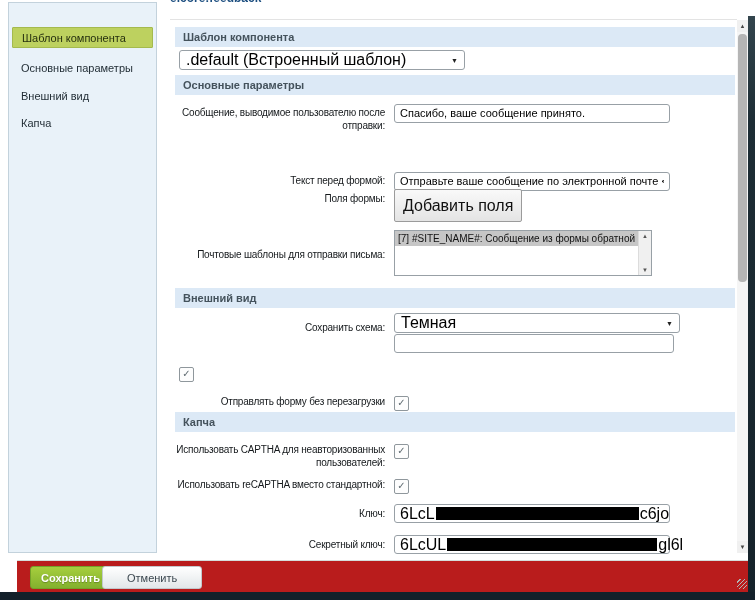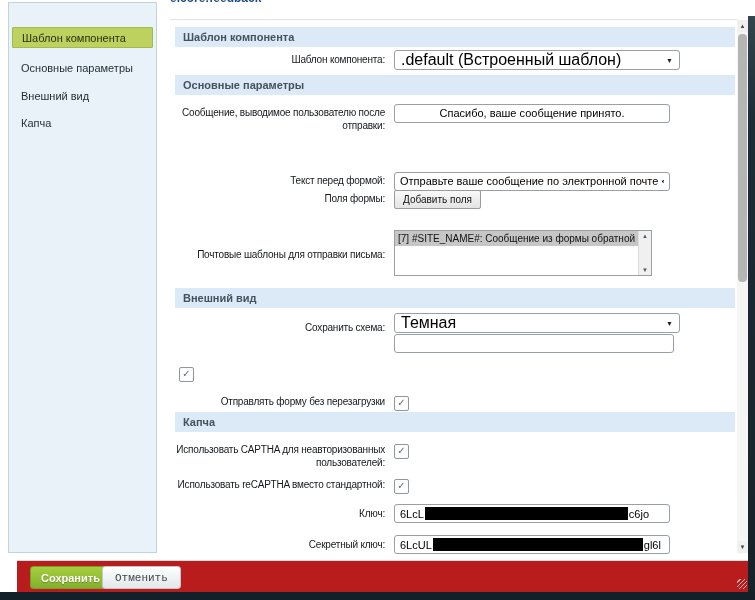--- a/index.html
+++ b/index.html
@@ -23,79 +23,78 @@
   .page-title{position:absolute;left:10px;top:-9px;font-size:12px;font-weight:bold;color:#1d4f80;}
   .divider{position:absolute;left:10px;top:19px;width:567px;height:0;border-top:1px solid #e3e3e3;}
   .sec-bar{position:absolute;left:15px;width:560px;height:20px;background:#dce9f6;
     font-size:11px;font-weight:bold;color:#44525c;line-height:20px;padding-left:8px;box-sizing:border-box;}
   .row{position:absolute;left:15px;width:560px;display:flex;align-items:flex-start;}
   .flabel{width:215px;padding:3px 5px 0 0;text-align:right;font-size:10px;letter-spacing:-0.2px;
     color:#14181b;line-height:13px;box-sizing:border-box;flex:none;}
   .flabel.vcenter{padding-top:18px;}
   .fctrl{margin-left:4px;}
   .ti{width:276px;height:19px;border:1px solid #98a0a6;border-radius:3px;background:#fff;
-    font-family:"Liberation Sans",sans-serif;font-size:11px;color:#000;padding:0 5px;box-sizing:border-box;text-align:center;}
+    font-family:"Liberation Sans",sans-serif;font-size:11px;color:#000;padding:0 5px;box-sizing:border-box;}
   .sel{width:286px;height:20px;border:1px solid #98a0a6;border-radius:3px;background:#fff;
     display:flex;align-items:center;justify-content:space-between;padding:0 6px;box-sizing:border-box;cursor:pointer;}
   .sel-val{font-size:16px;color:#000;white-space:nowrap;overflow:hidden;}
   .sel-arr{font-size:7px;color:#222;flex:none;margin-left:4px;}
-  .btn-gray{height:19px;background:linear-gradient(180deg,#f9f9f9,#e4e4e4);
-    border:1px solid #9b9b9b;border-radius:2px;font-size:10px;color:#111;padding:0 8px;
+  .btn-gray{height:33px;background:linear-gradient(180deg,#f9f9f9,#e4e4e4);
+    border:1px solid #9b9b9b;border-radius:2px;font-size:16px;color:#111;padding:0 8px;
     font-family:"Liberation Sans",sans-serif;cursor:pointer;}
   .listbox{width:258px;height:46px;border:1px solid #98a0a6;background:#fff;display:flex;box-sizing:border-box;}
   .lb-body{flex:1;overflow:hidden;}
   .lb-opt{background:#c6c6c6;font-size:10px;line-height:15px;height:15px;padding:0 3px;
     white-space:nowrap;overflow:hidden;color:#111;cursor:default;}
   .lb-sb{width:13px;background:#f0f0f0;border-left:1px solid #dcdcdc;display:flex;flex-direction:column;
     justify-content:space-between;align-items:center;padding:2px 0;box-sizing:border-box;}
   .lb-arr{font-size:6px;color:#555;cursor:pointer;}
   .cb{width:13px;height:13px;border:1px solid #8f979c;border-radius:2px;background:#fdfdfd;
     display:inline-flex;align-items:center;justify-content:center;margin-top:1px;cursor:pointer;}
   .cb-check{font-size:10px;line-height:10px;color:#5f6b71;}
-  .keybox{display:flex;align-items:center;font-size:11px;}
+  .keybox{display:flex;align-items:center;font-size:16px;}
   .redact{display:inline-block;height:13px;background:#000;margin:0 1px;flex:none;}
   .redact.w1{width:203px;}
   .redact.w2{width:210px;}
   
   .vscroll{position:absolute;left:737px;top:20px;width:11px;height:533px;background:#f5f5f5;}
   .vs-btn{position:absolute;left:0;width:11px;height:12px;background:#f0f0f0;
     display:flex;align-items:center;justify-content:center;font-size:6px;color:#444;cursor:pointer;}
   .vs-btn.up{top:0;}
   .vs-btn.down{bottom:0;}
   .vs-thumb{position:absolute;left:1px;top:14px;width:9px;height:248px;background:#b5b5b5;border-radius:4px;cursor:grab;}
   
   .footer{position:absolute;left:17px;top:560px;width:748px;height:32px;background:#b91c1c;
     border-top:1px solid #d5dddb;box-sizing:border-box;}
   .btn-save{position:absolute;left:13px;top:5px;height:23px;padding:0 10px;
     background:linear-gradient(180deg,#a6ce3d,#83b12e);border:1px solid #74a129;border-radius:3px;
     color:#fff;font-weight:bold;font-size:11px;font-family:"Liberation Sans",sans-serif;cursor:pointer;
     text-shadow:0 1px 1px rgba(0,0,0,.25);}
-  .btn-cancel{position:absolute;left:85px;top:5px;height:23px;padding:0 12px;
+  .btn-cancel{position:absolute;left:85px;top:5px;height:23px;padding:0 24px;
     background:linear-gradient(180deg,#ffffff,#e2e7e9);border:1px solid #c2c9cd;border-radius:3px;
-    color:#3c4850;font-size:11px;font-family:Liberation Mono, monospace;cursor:pointer;}
+    color:#3c4850;font-size:11px;font-family:Liberation Sans, sans-serif;cursor:pointer;}
   .grip{position:absolute;left:737px;top:579px;width:10px;height:10px;
     background:repeating-linear-gradient(135deg,transparent 0 2px,#aeb8b6 2px 3px);cursor:nwse-resize;}
 </style>
 </head>
 <body>
 
 <div class="sidebar">
   <div class="side-item active" style="top:24px">Шаблон компонента</div>
   <div class="side-item" style="top:55px">Основные параметры</div>
   <div class="side-item" style="top:83px">Внешний вид</div>
   <div class="side-item" style="top:110px">Капча</div>
 </div>
 
 <div class="main">
   <div class="page-title">elcore:feedback</div>
   <div class="divider"></div>
 
   <div class="sec-bar" style="top:27px">Шаблон компонента</div>
   <div class="row" style="top:50px">
-    <div class="flabel">Шаблон компонента:</div>
     <div class="fctrl">
       <div class="sel">
         <span class="sel-val">.default (Встроенный шаблон)</span>
         <span class="sel-arr">▼</span>
       </div>
     </div>
   </div>
 
   <div class="sec-bar" style="top:75px">Основные параметры</div>
 

